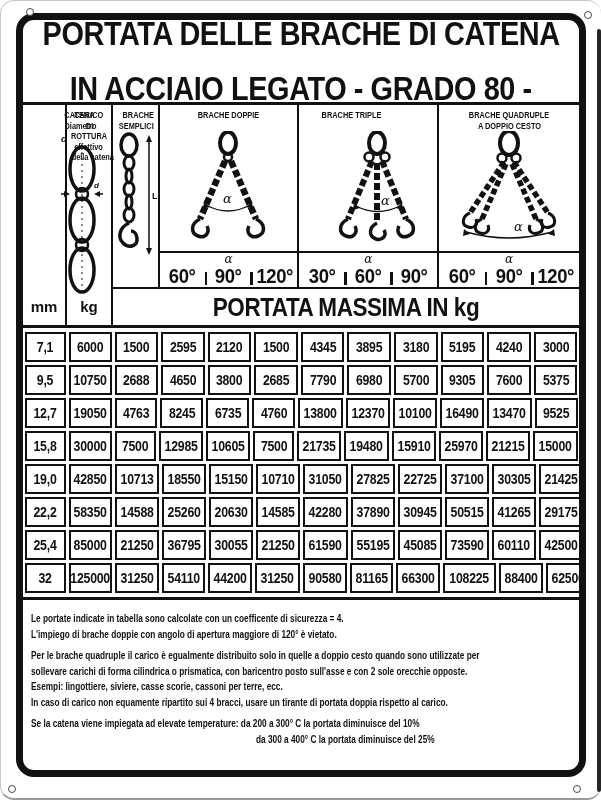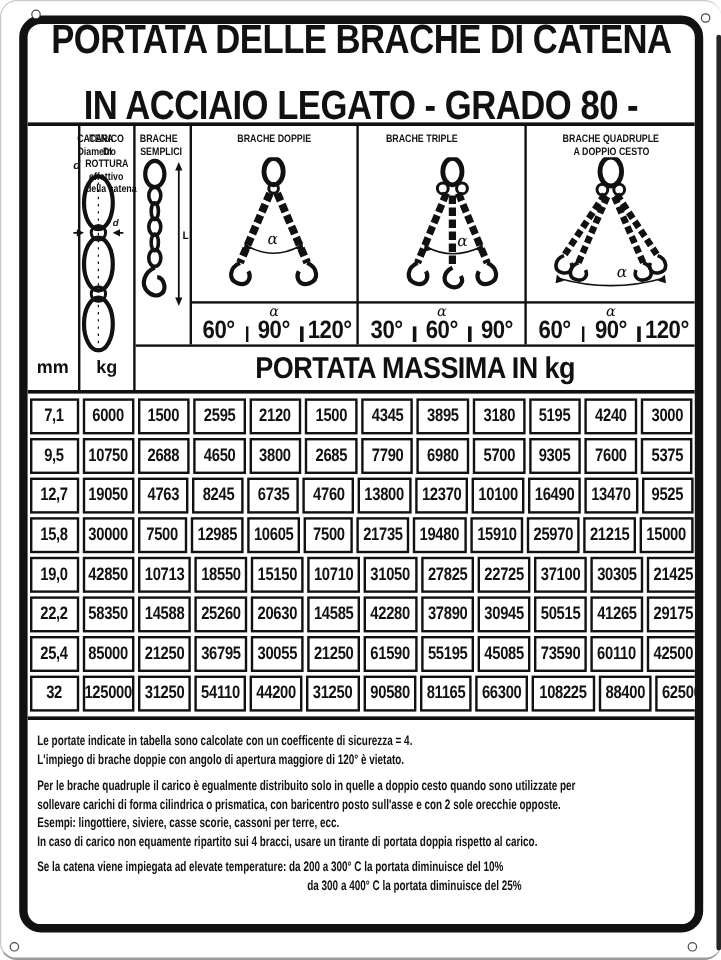--- a/index.html
+++ b/index.html
@@ -20,21 +20,21 @@
   .title .tline{font-weight:bold;font-size:34px;line-height:39px;white-space:nowrap;
          letter-spacing:-0.5px;display:inline-block;transform:scaleX(0.85);}
 
   
   .thead{display:grid;grid-template-columns:44px 46px repeat(10,1fr);
          grid-template-rows:146px 36px 38px;border-bottom:3px solid #111;width:100%;}
   .hc{position:relative;box-sizing:border-box;}
   .br2{border-right:2.5px solid #111;}
   .c-catena{grid-area:1/1/4/2;text-align:center;padding-left:38px;}
   .c-carico{grid-area:1/2/4/3;text-align:center;}
-  .c-semplici{grid-area:1/3/3/4;text-align:left;}
+  .c-semplici{grid-area:1/3/3/4;text-align:right;}
   .c-doppie{grid-area:1/4/2/7;text-align:center;}
   .c-triple{grid-area:1/7/2/10;text-align:left;margin-left:16px;}
   .c-quad{grid-area:1/10/2/13;text-align:center;}
   .a-doppie{grid-area:2/4/3/7;}
   .a-triple{grid-area:2/7/3/10;}
   .a-quad{grid-area:2/10/3/13;}
   .bt2{border-top:2.5px solid #111;}
   .c-banner{grid-area:3/3/4/13;display:flex;align-items:center;justify-content:center;}
   .hlabel{font-weight:bold;font-size:9px;line-height:10.5px;padding-top:5px;white-space:nowrap;}
   .hlabel .squish9{display:inline-block;transform:scaleX(0.82);transform-origin:center;}

